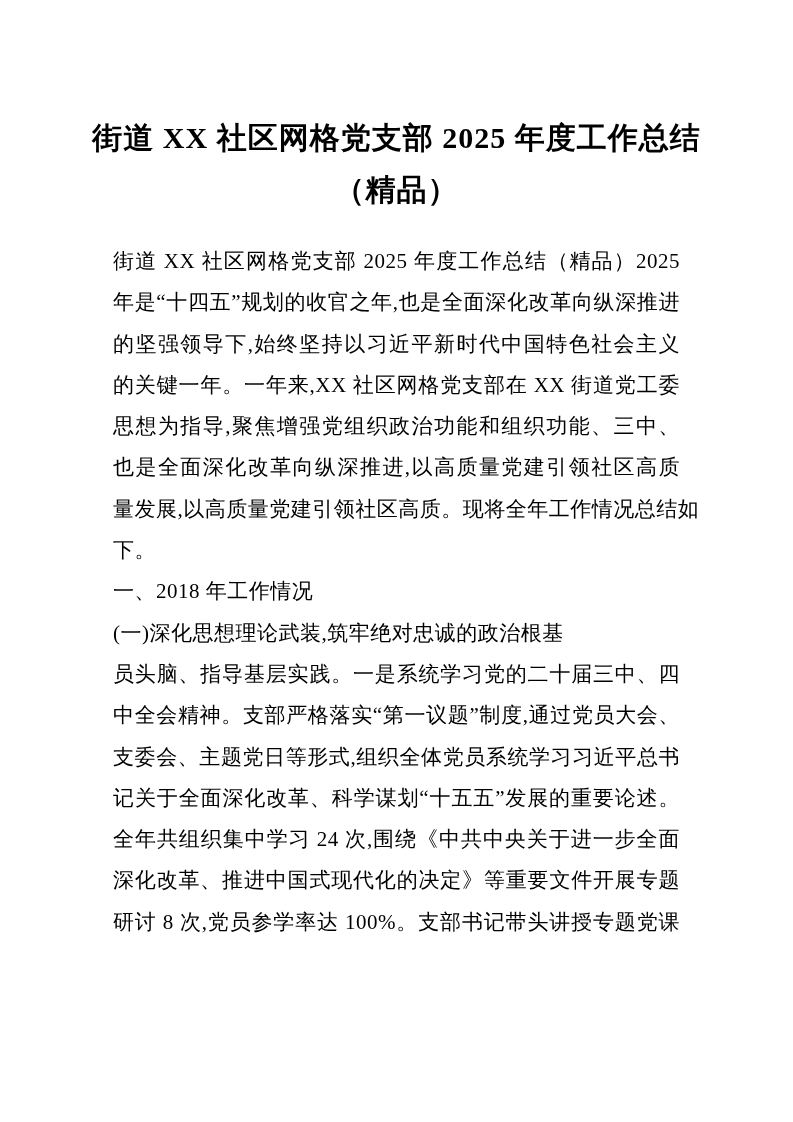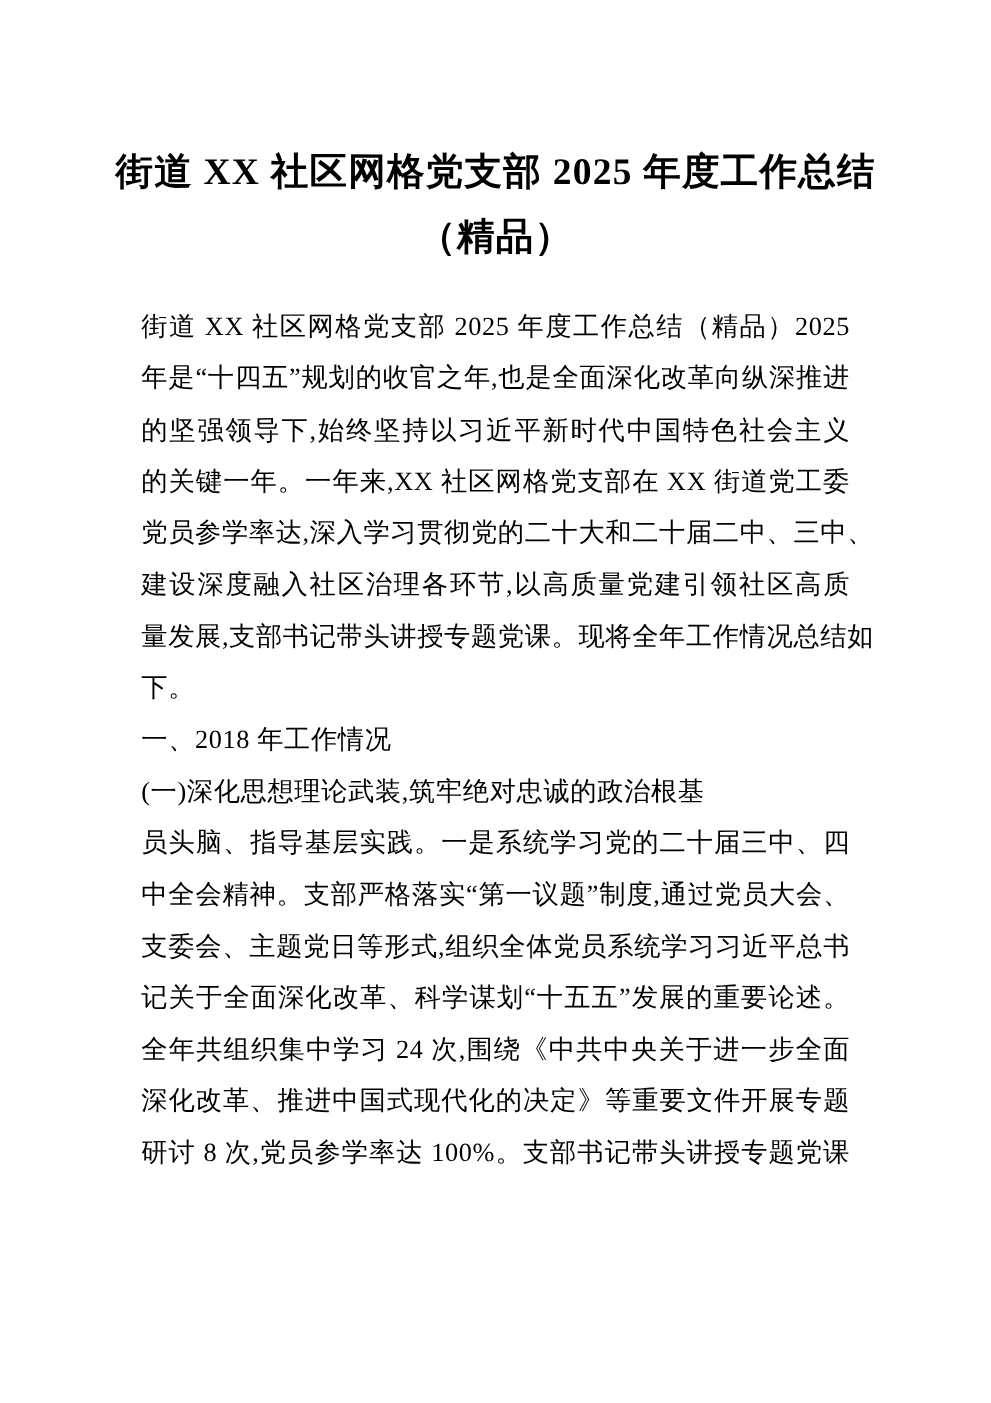--- a/index.html
+++ b/index.html
@@ -58,23 +58,23 @@
   <div class="doc-title">
     <div class="title-line">街道 XX 社区网格党支部 2025 年度工作总结</div>
     <div class="title-line">（精品）</div>
   </div>
 
   <div class="doc-body">
     <div class="line full">街道 XX 社区网格党支部 2025 年度工作总结（精品）2025</div>
     <div class="line full">年是“十四五”规划的收官之年,也是全面深化改革向纵深推进</div>
     <div class="line full">的坚强领导下,始终坚持以习近平新时代中国特色社会主义</div>
     <div class="line full">的关键一年。一年来,XX 社区网格党支部在 XX 街道党工委</div>
-    <div class="line full">党员参学率达,深入学习贯彻党的二十大和二十届二中、三中、</div>
-    <div class="line full">建设深度融入社区治理各环节,以高质量党建引领社区高质</div>
-    <div class="line full">量发展,支部书记带头讲授专题党课。现将全年工作情况总结如</div>
+    <div class="line full">思想为指导,聚焦增强党组织政治功能和组织功能、三中、</div>
+    <div class="line full">也是全面深化改革向纵深推进,以高质量党建引领社区高质</div>
+    <div class="line full">量发展,以高质量党建引领社区高质。现将全年工作情况总结如</div>
     <div class="line short">下。</div>
     <div class="line short">一、2018 年工作情况</div>
     <div class="line short">(一)深化思想理论武装,筑牢绝对忠诚的政治根基</div>
     <div class="line full">员头脑、指导基层实践。一是系统学习党的二十届三中、四</div>
     <div class="line full">中全会精神。支部严格落实“第一议题”制度,通过党员大会、</div>
     <div class="line full">支委会、主题党日等形式,组织全体党员系统学习习近平总书</div>
     <div class="line full">记关于全面深化改革、科学谋划“十五五”发展的重要论述。</div>
     <div class="line full">全年共组织集中学习 24 次,围绕《中共中央关于进一步全面</div>
     <div class="line full">深化改革、推进中国式现代化的决定》等重要文件开展专题</div>
     <div class="line full">研讨 8 次,党员参学率达 100%。支部书记带头讲授专题党课</div>

